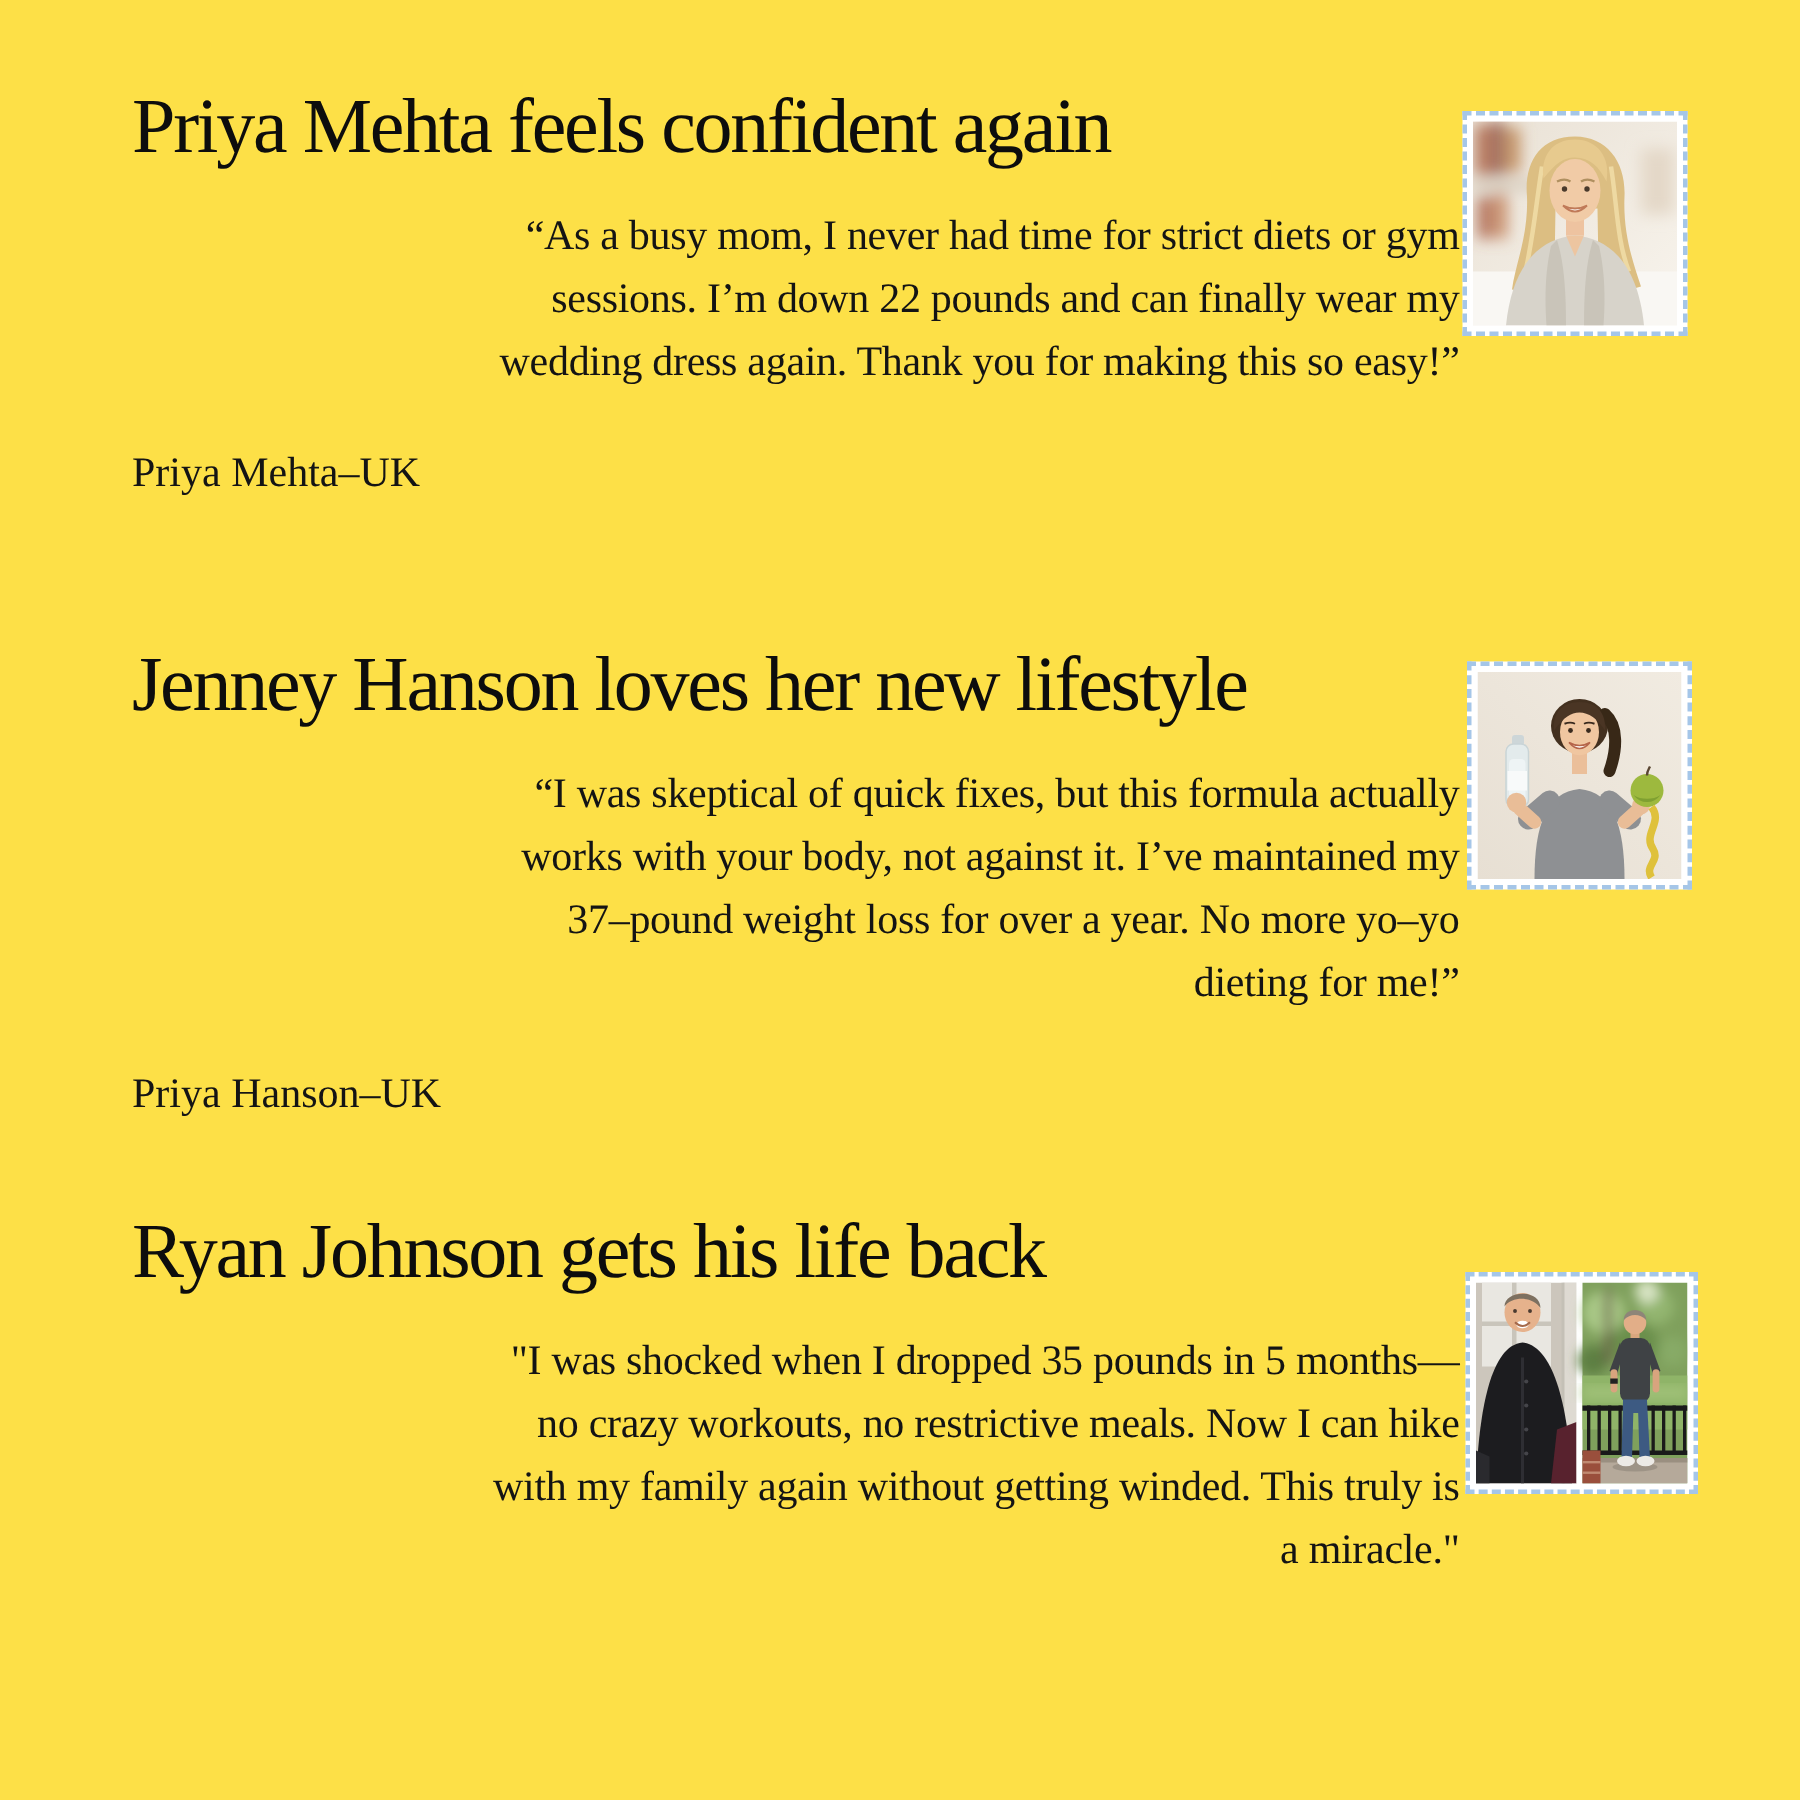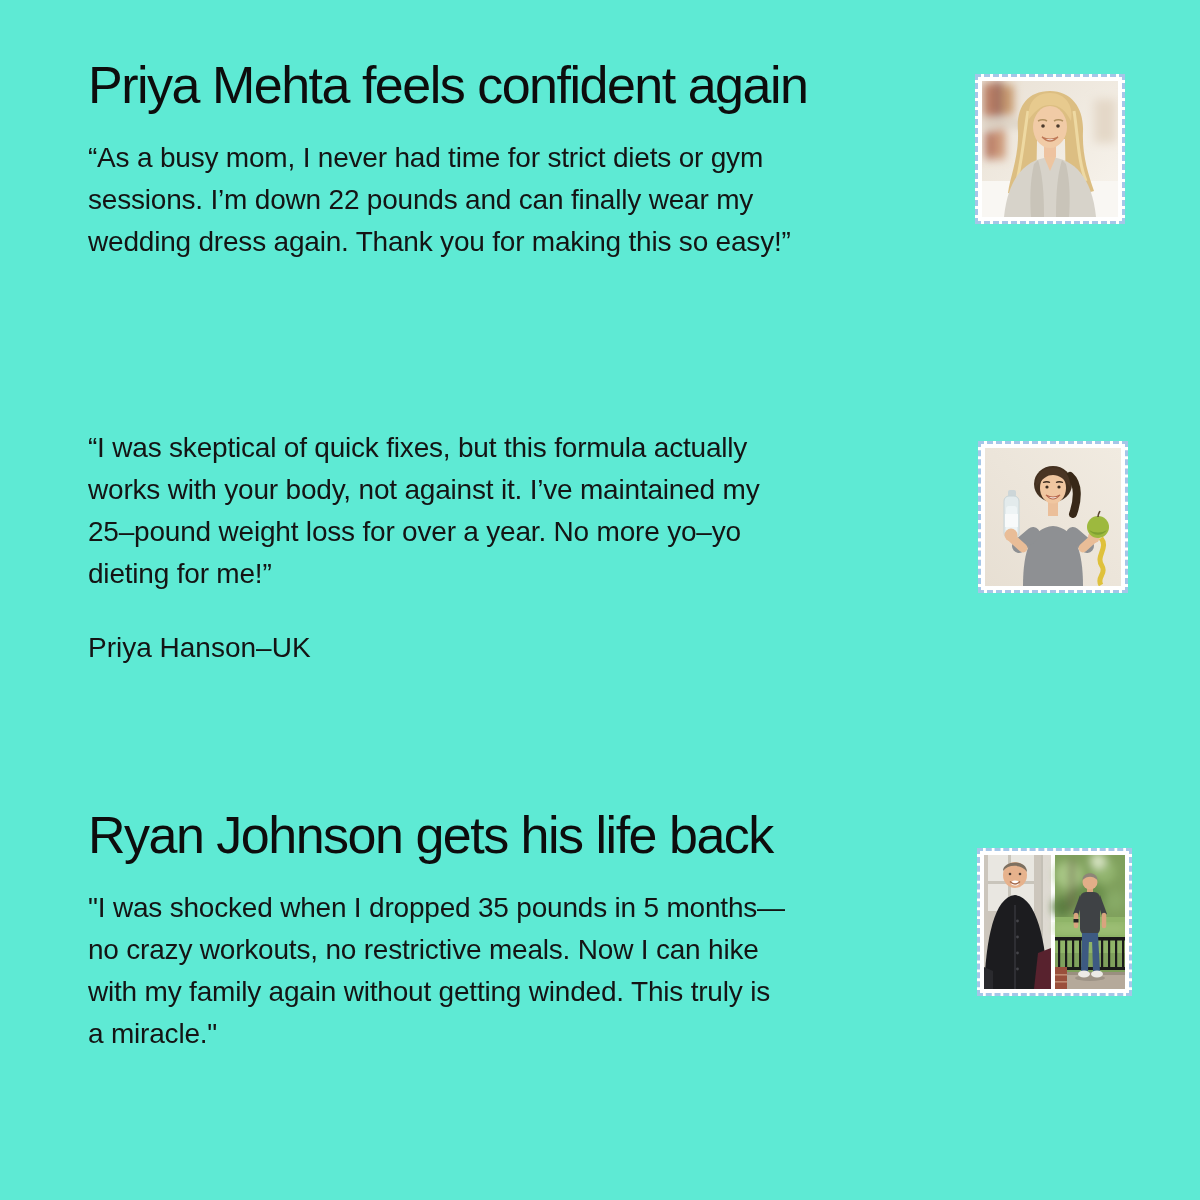--- a/index.html
+++ b/index.html
@@ -1,21 +1,21 @@
 <!DOCTYPE html>
 <html><head>
 <meta charset="utf-8">
 <style>
   html,body{margin:0;padding:0;}
   .page{
     position:relative;
     width:1200px;height:1200px;
-    background:#5eead4;
+    background:#fde047;
     color:#121212;
-    font-family:Liberation Sans, sans-serif;
+    font-family:Liberation Serif, serif;
     overflow:hidden;
   }
   .testimonial{position:absolute;left:88px;width:885px;}
   .t1{top:55px}
   .t2{top:427px}
   .t3{top:805px}
   .title{
     margin:0 0 22px 0;
     font-size:52px;
     font-weight:400;
@@ -24,20 +24,21 @@
     white-space:nowrap;
     color:#0d0d0d;
   }
   .quote{
     margin:0 0 36px 0;
     font-size:28px;
     line-height:42px;
     letter-spacing:-0.2px;
     white-space:pre-line;
     color:#141414;
+    text-align:right;
   }
   .attribution{
     margin:0;
     font-size:28px;
     line-height:34px;
     color:#141414;
   }
   .photo{
     position:absolute;
     margin:0;
@@ -53,26 +54,28 @@
 </head>
 <body>
 
 <div class="page">
 
   <section class="testimonial t1">
     <h2 class="title">Priya Mehta feels confident again</h2>
     <p class="quote">“As a busy mom, I never had time for strict diets or gym
 sessions. I’m down 22 pounds and can finally wear my
 wedding dress again. Thank you for making this so easy!”</p>
+    <p class="attribution">Priya Mehta–UK</p>
   </section>
 
   <section class="testimonial t2">
+    <h2 class="title">Jenney Hanson loves her new lifestyle</h2>
     <p class="quote">“I was skeptical of quick fixes, but this formula actually
 works with your body, not against it. I’ve maintained my
-25–pound weight loss for over a year. No more yo–yo
+37–pound weight loss for over a year. No more yo–yo
 dieting for me!”</p>
     <p class="attribution">Priya Hanson–UK</p>
   </section>
 
   <section class="testimonial t3">
     <h2 class="title">Ryan Johnson gets his life back</h2>
     <p class="quote">"I was shocked when I dropped 35 pounds in 5 months—
 no crazy workouts, no restrictive meals. Now I can hike
 with my family again without getting winded. This truly is
 a miracle."</p>

